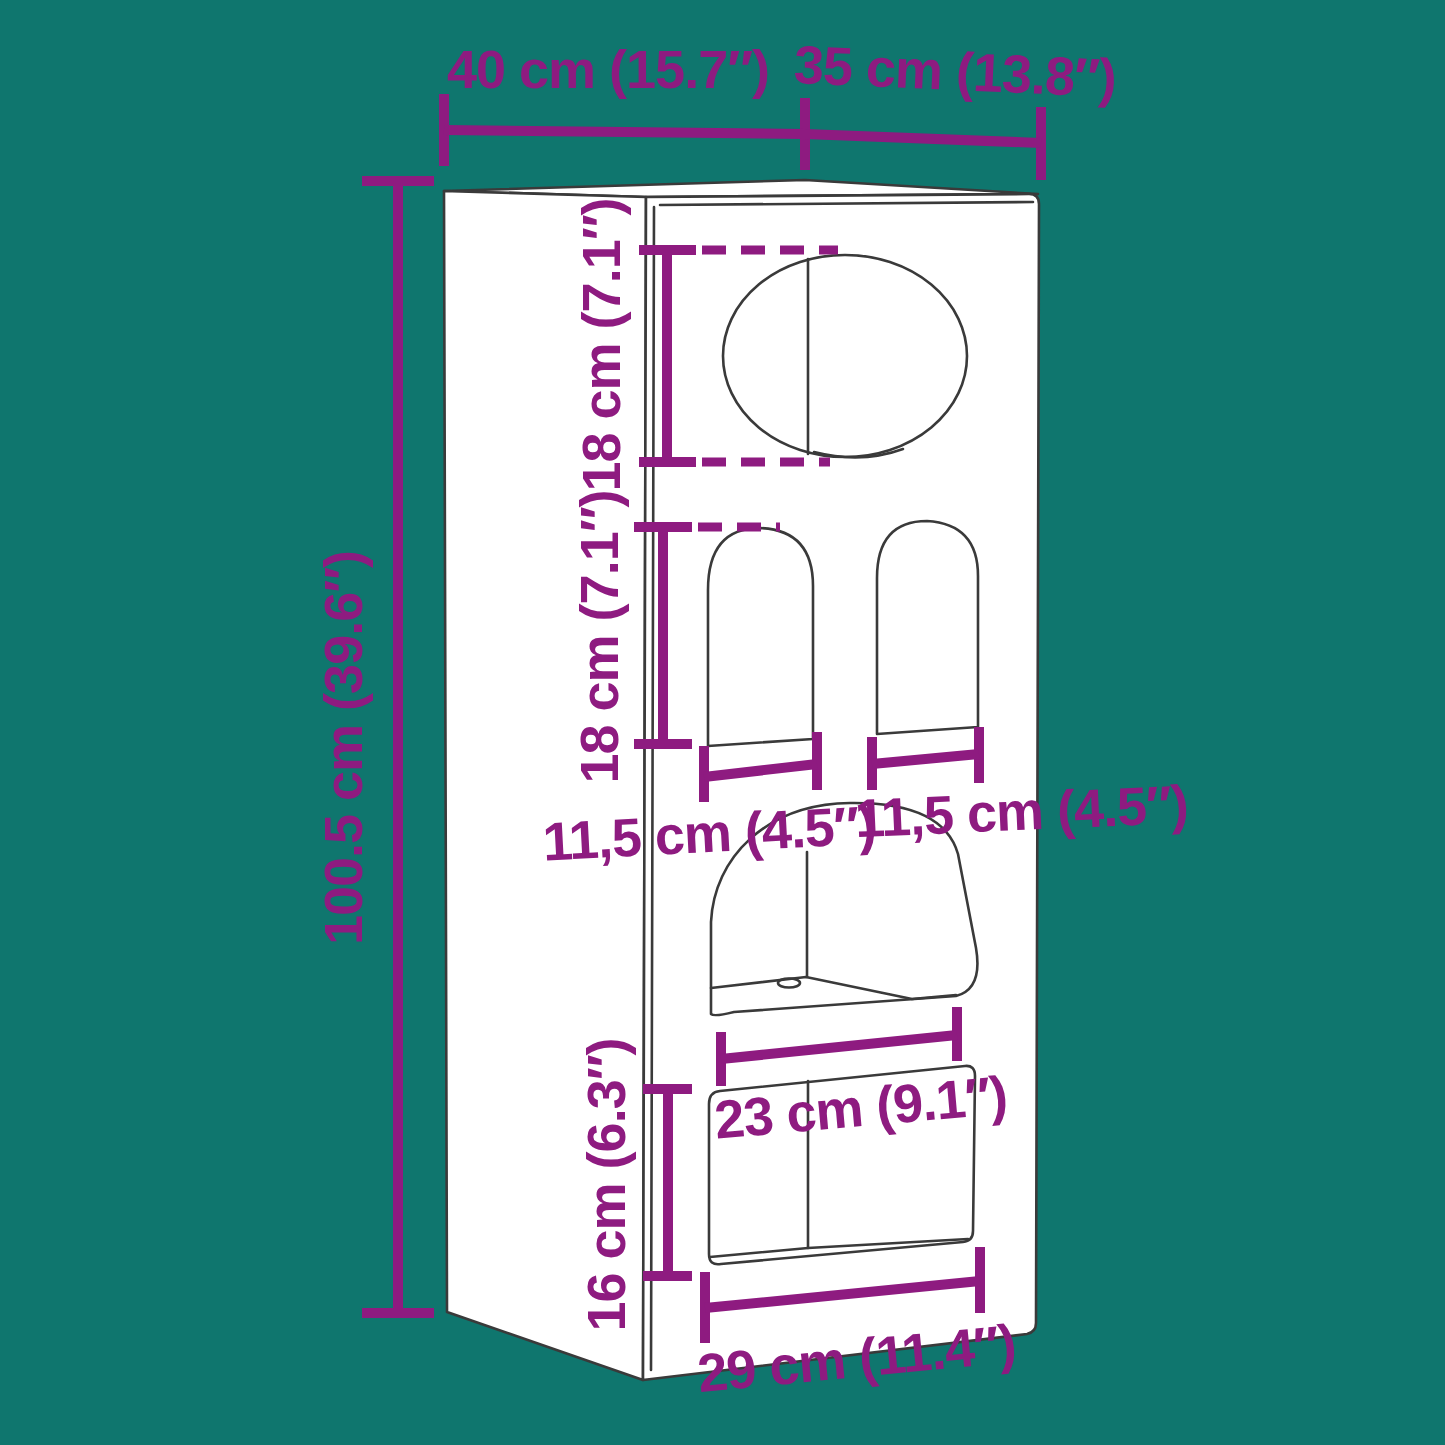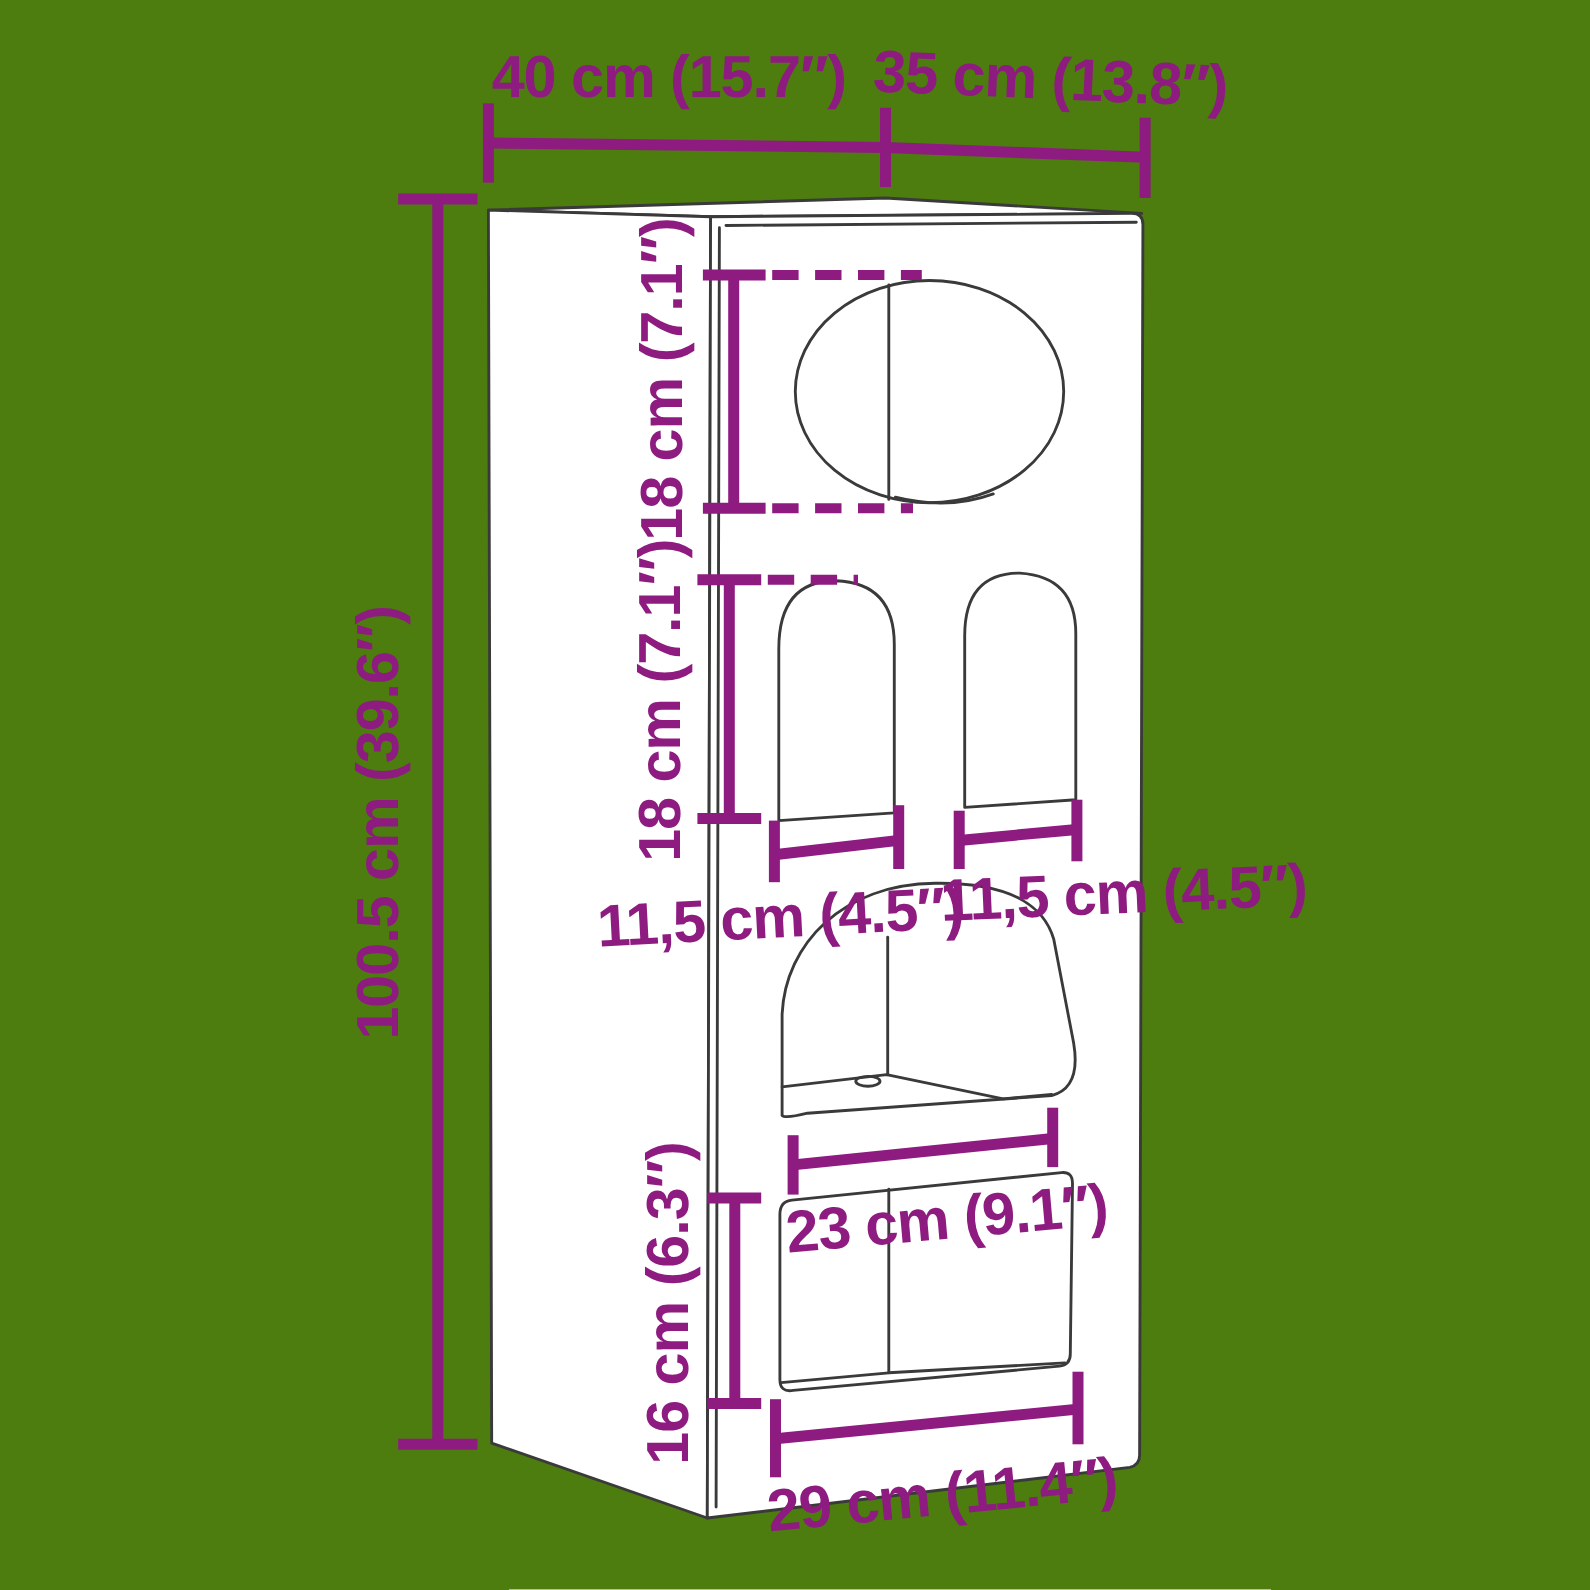--- a/index.html
+++ b/index.html
@@ -1,16 +1,16 @@
 <!DOCTYPE html>
 <html><head>
 <meta charset="utf-8">
 <style>
   html,body{margin:0;padding:0;background:#ffffff;}
-  .stage{width:1445px;height:1445px;position:relative;background:#4d7c0f;overflow:hidden;}
+  .stage{width:1445px;height:1445px;position:relative;background:#0f766e;overflow:hidden;}
   svg{display:block;}
   .ln{fill:none;stroke:#3a3a3a;stroke-width:2.6;stroke-linejoin:round;stroke-linecap:round;}
   .face{fill:#ffffff;stroke:#3a3a3a;stroke-width:2.6;stroke-linejoin:round;}
   .hole{fill:#ffffff;stroke:#3a3a3a;stroke-width:2.6;stroke-linejoin:round;}
   .dim{fill:none;stroke:#8e1b80;stroke-width:10;stroke-linecap:butt;}
   .dimdash{fill:none;stroke:#8e1b80;stroke-width:9;stroke-linecap:butt;stroke-dasharray:24 15;}
   .dimtext{fill:#8e1b80;font-family:"Liberation Sans","DejaVu Sans",sans-serif;
            font-weight:700;font-size:54px;letter-spacing:-1px;text-anchor:middle;}
 </style>
 </head>

